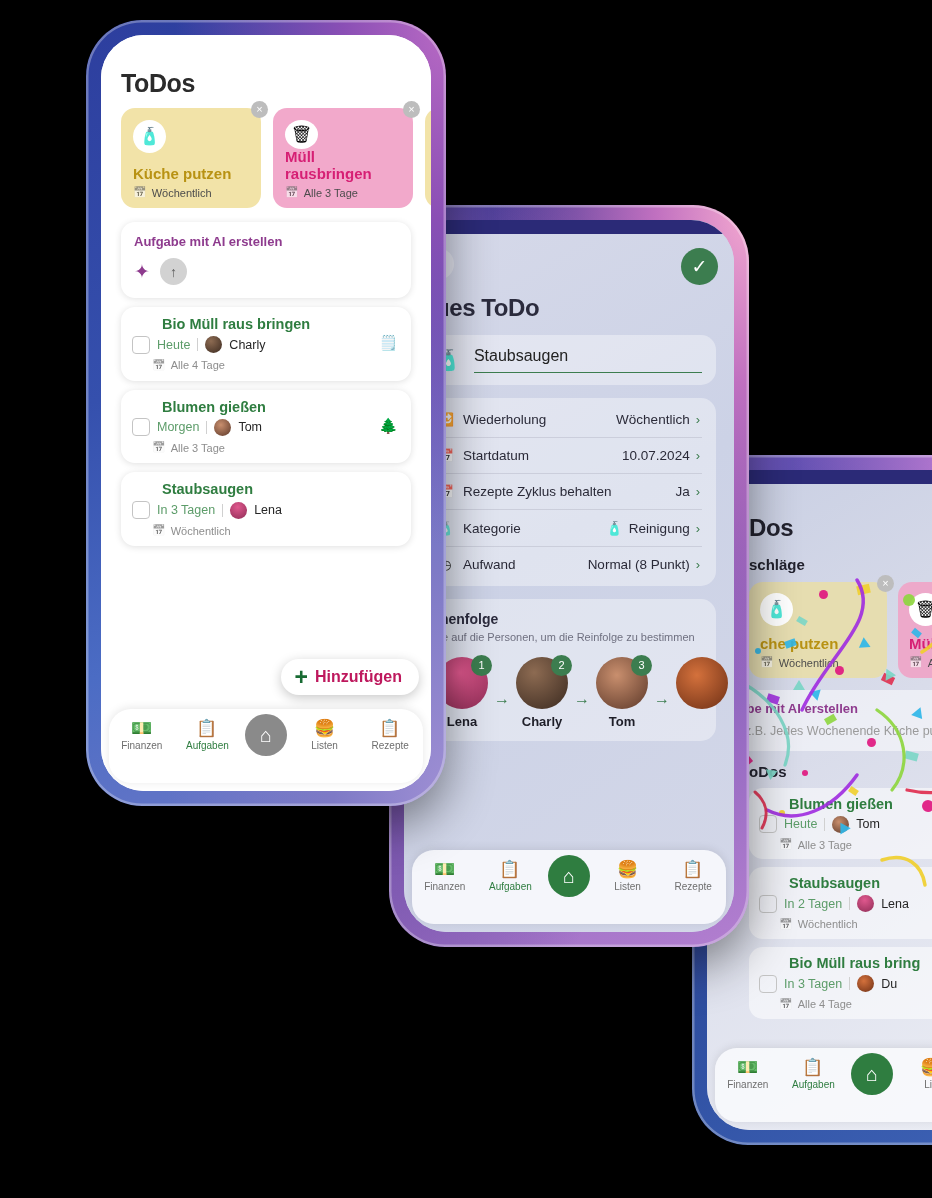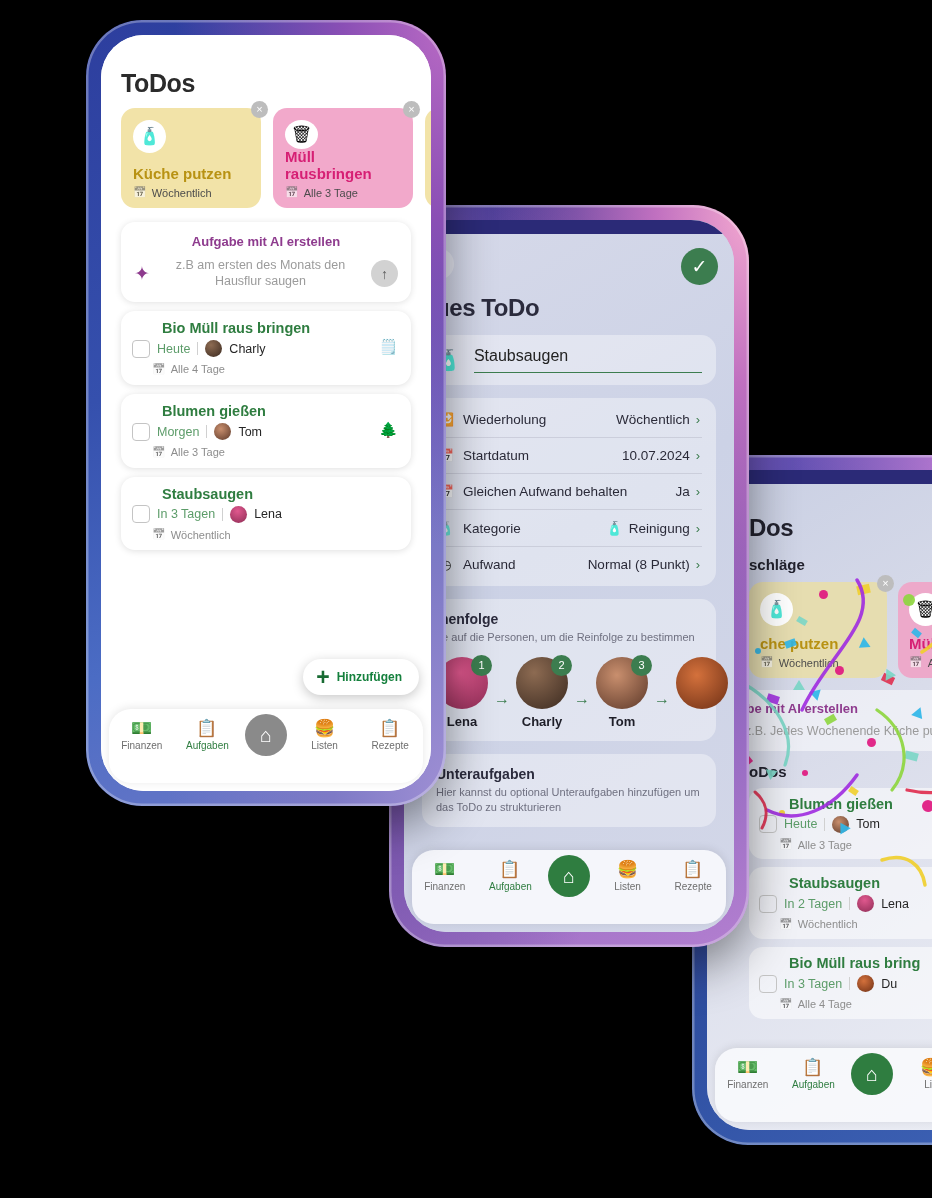--- a/index.html
+++ b/index.html
@@ -88,21 +88,20 @@
   .sugg-sub{display:flex;align-items:center;gap:5px;margin-top:4px;font-size:11px;color:#4c4c4c;}
   .mini-ico{font-size:11px;filter:grayscale(1);opacity:.65;}
   .sugg-x{
     position:absolute;top:-7px;right:-7px;width:17px;height:17px;border-radius:50%;
     background:#bdbdbd;color:#fff;font-size:11px;line-height:17px;text-align:center;
   }
 
   .ai-card{
     margin-top:14px;background:#fff;border-radius:14px;padding:12px 13px 13px 13px;
     box-shadow:0 1px 7px rgba(0,0,0,.12);
-    text-align:center;
   }
   .ai-title{font-size:13px;font-weight:bold;color:#8e3b8e;}
   .ai-row{display:flex;align-items:center;gap:10px;margin-top:9px;}
   .ai-spark{font-size:19px;color:#8e3b8e;flex:0 0 auto;line-height:1;}
   .ai-ph{flex:1;font-size:12.5px;color:#9b9b9b;line-height:1.25;}
   .ai-send{width:27px;height:27px;border-radius:50%;background:#d2d2d2;color:#5a5a5a;font-size:14px;display:flex;align-items:center;justify-content:center;flex:0 0 auto;}
 
   .h3{font-size:16px;font-weight:bold;color:#1f1f1f;margin-top:15px;}
 
   .todo{
@@ -122,21 +121,21 @@
   .pname{font-size:12.5px;color:#262626;}
   .todo-foot{display:flex;align-items:center;gap:5px;margin-top:5px;margin-left:20px;font-size:11px;color:#8d8d8d;}
   .todo-emoji{position:absolute;right:13px;top:27px;font-size:15px;}
 
   .fab{
     position:absolute;right:12px;bottom:96px;background:#fff;border-radius:24px;
     padding:9px 17px 9px 13px;display:flex;align-items:center;gap:7px;
     box-shadow:0 3px 12px rgba(0,0,0,.22);z-index:5;
   }
   .fab-plus{font-size:23px;font-weight:bold;color:#186b33;line-height:.8;}
-  .fab-label{font-size:12px;font-weight:bold;color:#15803d;}
+  .fab-label{font-size:16px;font-weight:bold;color:#be185d;}
 
   
   .tabbar{
     position:absolute;left:8px;right:8px;bottom:8px;height:74px;background:#fff;
     border-radius:22px;display:flex;align-items:flex-start;justify-content:space-around;
     padding-top:11px;box-shadow:0 -1px 10px rgba(0,0,0,.10);
   }
   #phone2 .tabbar, #phone3 .tabbar{background:rgba(248,249,252,.93);}
   .tab{display:flex;flex-direction:column;align-items:center;gap:3px;width:58px;}
   .tab-ico{font-size:17px;line-height:1;}
@@ -387,21 +386,21 @@
             <div class="frow">
               <span class="frow-ico">📅</span>
               <span class="frow-lbl">Startdatum</span>
               <span class="frow-val">
                 <span>10.07.2024</span>
                 <span class="chev">›</span>
               </span>
             </div>
             <div class="frow">
               <span class="frow-ico">📅</span>
-              <span class="frow-lbl">Gleichen Aufwand behalten</span>
+              <span class="frow-lbl">Rezepte Zyklus behalten</span>
               <span class="frow-val">
                 <span>Ja</span>
                 <span class="chev">›</span>
               </span>
             </div>
             <div class="frow">
               <span class="frow-ico">🧴</span>
               <span class="frow-lbl">Kategorie</span>
               <span class="frow-val">
                 <span>🧴</span>
@@ -443,24 +442,20 @@
                 </div>
                 <span class="plab">Tom</span>
               </div>
               <span class="parrow">→</span>
               <div class="person">
                 <div class="pav av-du"></div>
               </div>
             </div>
           </div>
 
-          <div class="card">
-            <div class="sec-title">Unteraufgaben</div>
-            <div class="sec-sub">Hier kannst du optional Unteraufgaben hinzufügen um das ToDo zu strukturieren</div>
-          </div>
         </div>
 
         <div class="tabbar">
           <div class="tab">
             <span class="tab-ico">💵</span>
             <span class="tab-lbl">Finanzen</span>
           </div>
           <div class="tab active">
             <span class="tab-ico">📋</span>
             <span class="tab-lbl">Aufgaben</span>
@@ -516,21 +511,20 @@
             <div class="sugg-card sugg-yellow">
               
               
             </div>
           </div>
 
           <div class="ai-card">
             <div class="ai-title">Aufgabe mit AI erstellen</div>
             <div class="ai-row">
               <span class="ai-spark">✦</span>
-              <div class="ai-ph">z.B am ersten des Monats den Hausflur saugen</div>
               <div class="ai-send">↑</div>
             </div>
           </div>
 
 
           <div>
             <div class="todo">
               <div class="todo-title">Bio Müll raus bringen</div>
               <div class="todo-mid">
                 <div class="cbox"></div>

